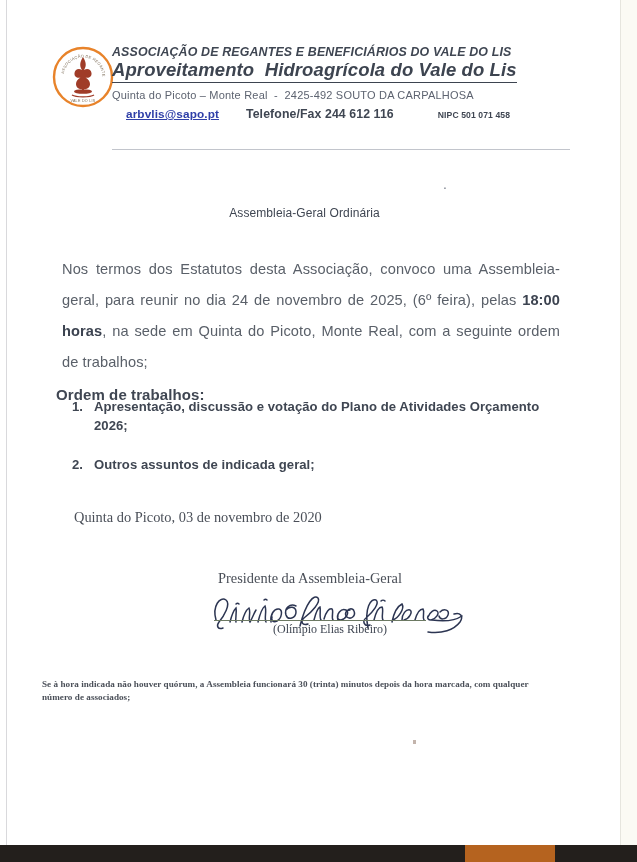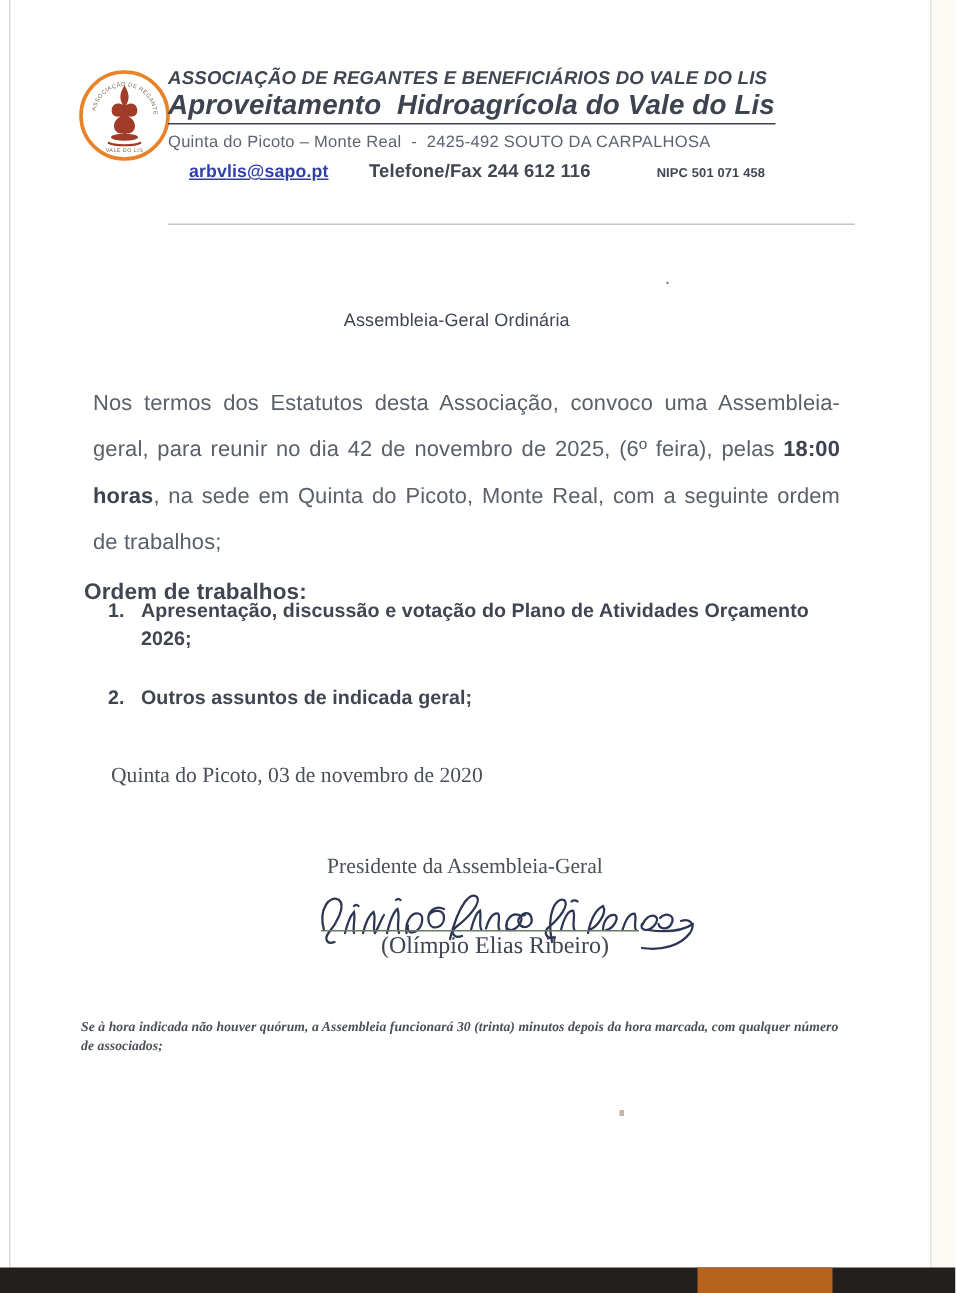--- a/index.html
+++ b/index.html
@@ -224,36 +224,35 @@
     left: 18px; top: 34px;
     width: 212px; height: 1px;
     background: #6d7a63;
   }
   #signature-name {
     position: absolute;
     left: 0; top: 36px;
     width: 268px;
     text-align: center;
     font-family: "Liberation Serif", serif;
-    font-size: 16px;
+    font-size: 12px;
     color: #3f4652;
   }
 
   
   #footnote {
     position: absolute;
-    left: 54px; top: 678px;
+    left: 42px; top: 678px;
     width: 515px;
     font-family: "Liberation Serif", serif;
     font-weight: bold;
     font-size: 9.1px;
     line-height: 13px;
     color: #4a4f58;
     letter-spacing: 0.05px;
-    font-style: italic;
   }
 
   
   #scan-speck {
     position: absolute;
     left: 413px; top: 740px;
     width: 3px; height: 4px;
     background: #b9a79e;
     opacity: .85;
   }
@@ -307,21 +306,21 @@
       </div>
     </div>
 
     <div id="letterhead-rule"></div>
   </div>
 
   <div id="doc-title-dot">.</div>
   <div id="doc-subtitle">Assembleia-Geral Ordinária</div>
 
   <p id="body-paragraph">
-    <span>Nos termos dos Estatutos desta Associação, convoco uma Assembleia-geral, para reunir no dia 42 de novembro de 2025, (6º feira), pelas </span><b>18:00 horas</b><span>, na sede em Quinta do Picoto, Monte Real, com a seguinte ordem de trabalhos;</span>
+    <span>Nos termos dos Estatutos desta Associação, convoco uma Assembleia-geral, para reunir no dia 24 de novembro de 2025, (6º feira), pelas </span><b>18:00 horas</b><span>, na sede em Quinta do Picoto, Monte Real, com a seguinte ordem de trabalhos;</span>
   </p>
 
   <div id="agenda-heading">Ordem de trabalhos:</div>
 
   <ul id="agenda-list">
     <li class="agenda-item">
       <span class="agenda-num">1.</span>
       <span class="agenda-text">Apresentação, discussão e votação do Plano de Atividades Orçamento 2026;</span>
     </li>
     <li class="agenda-item">

